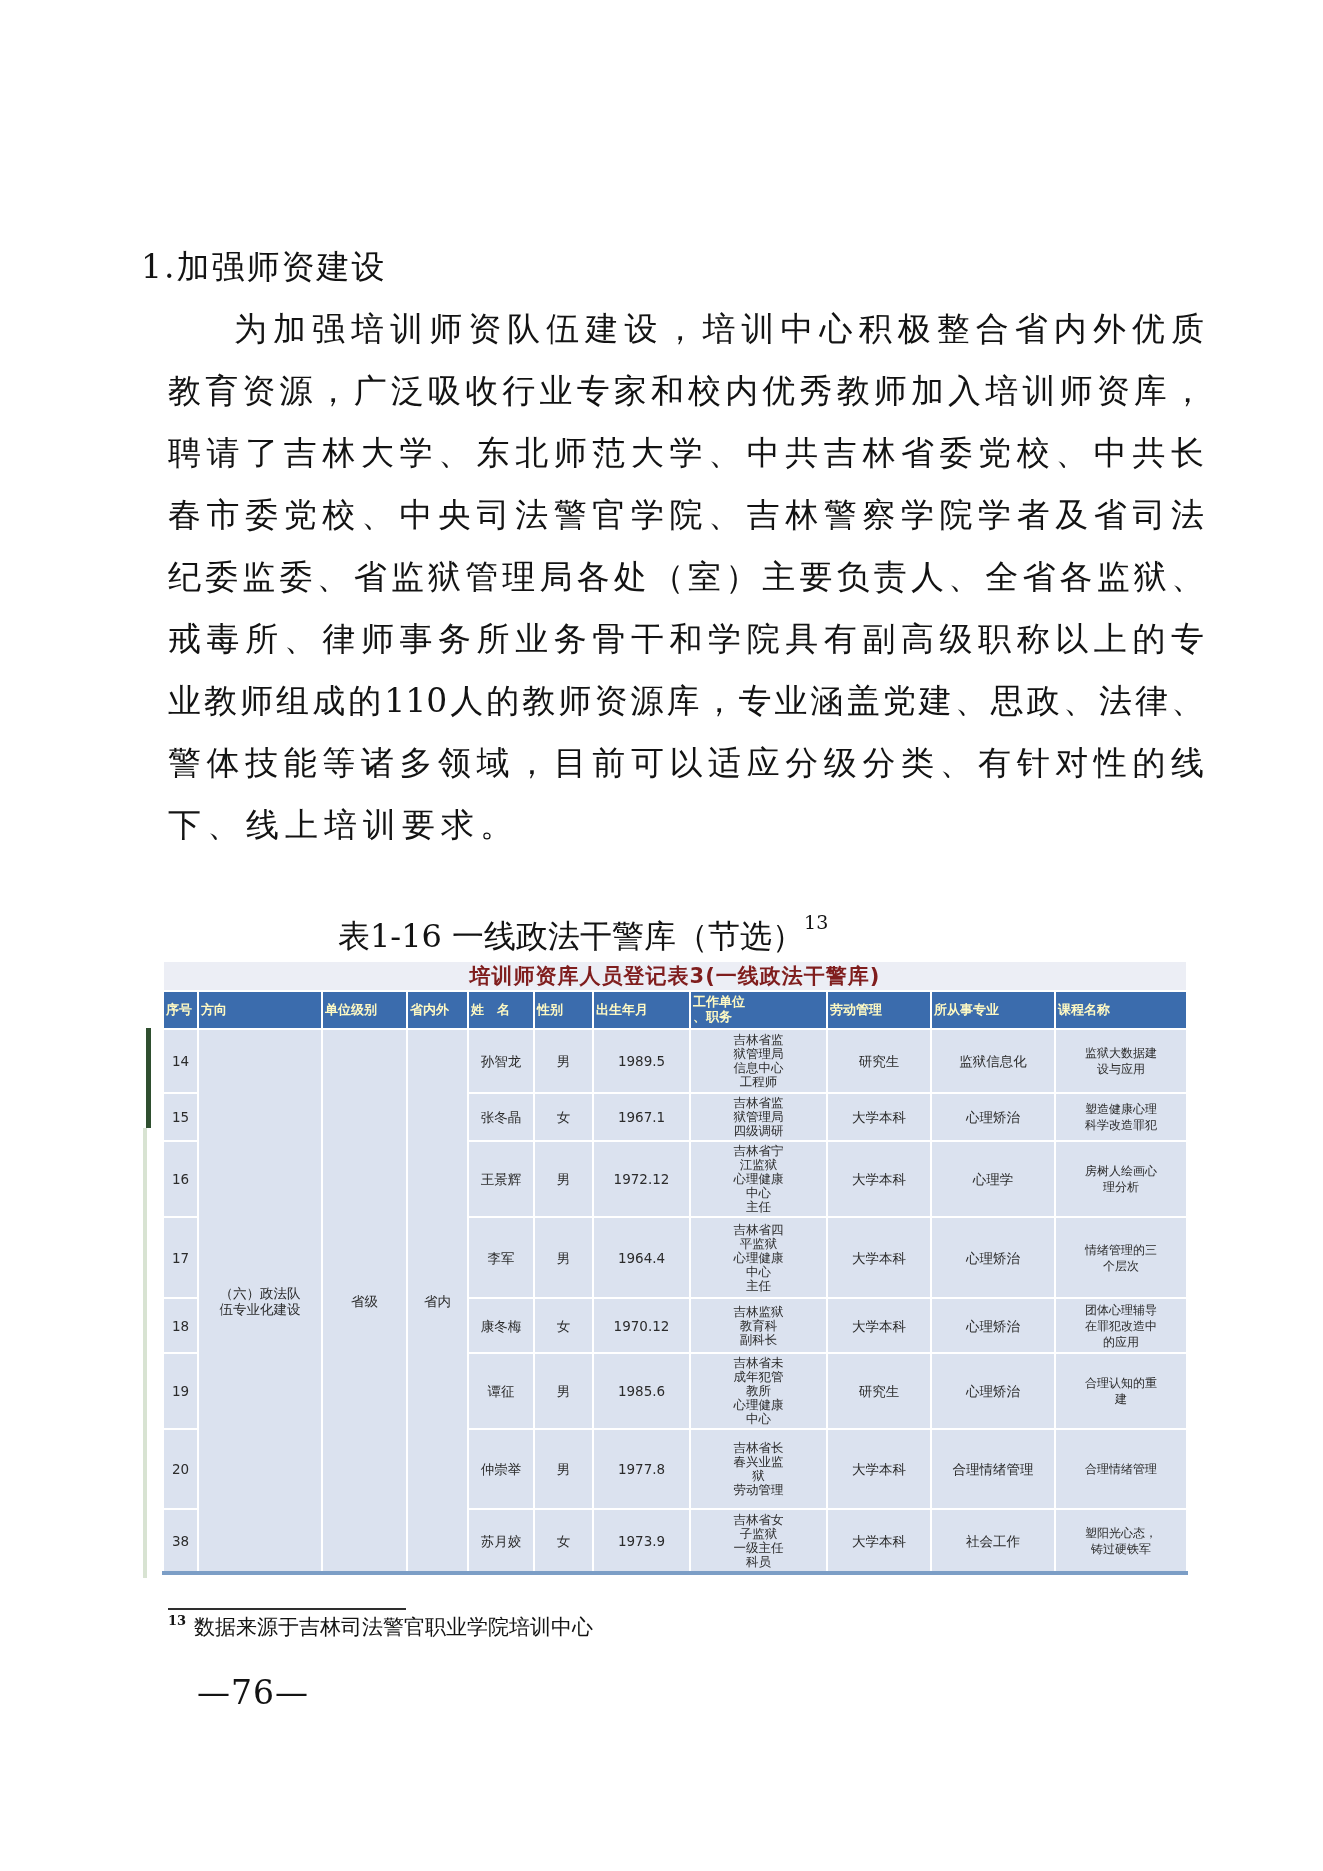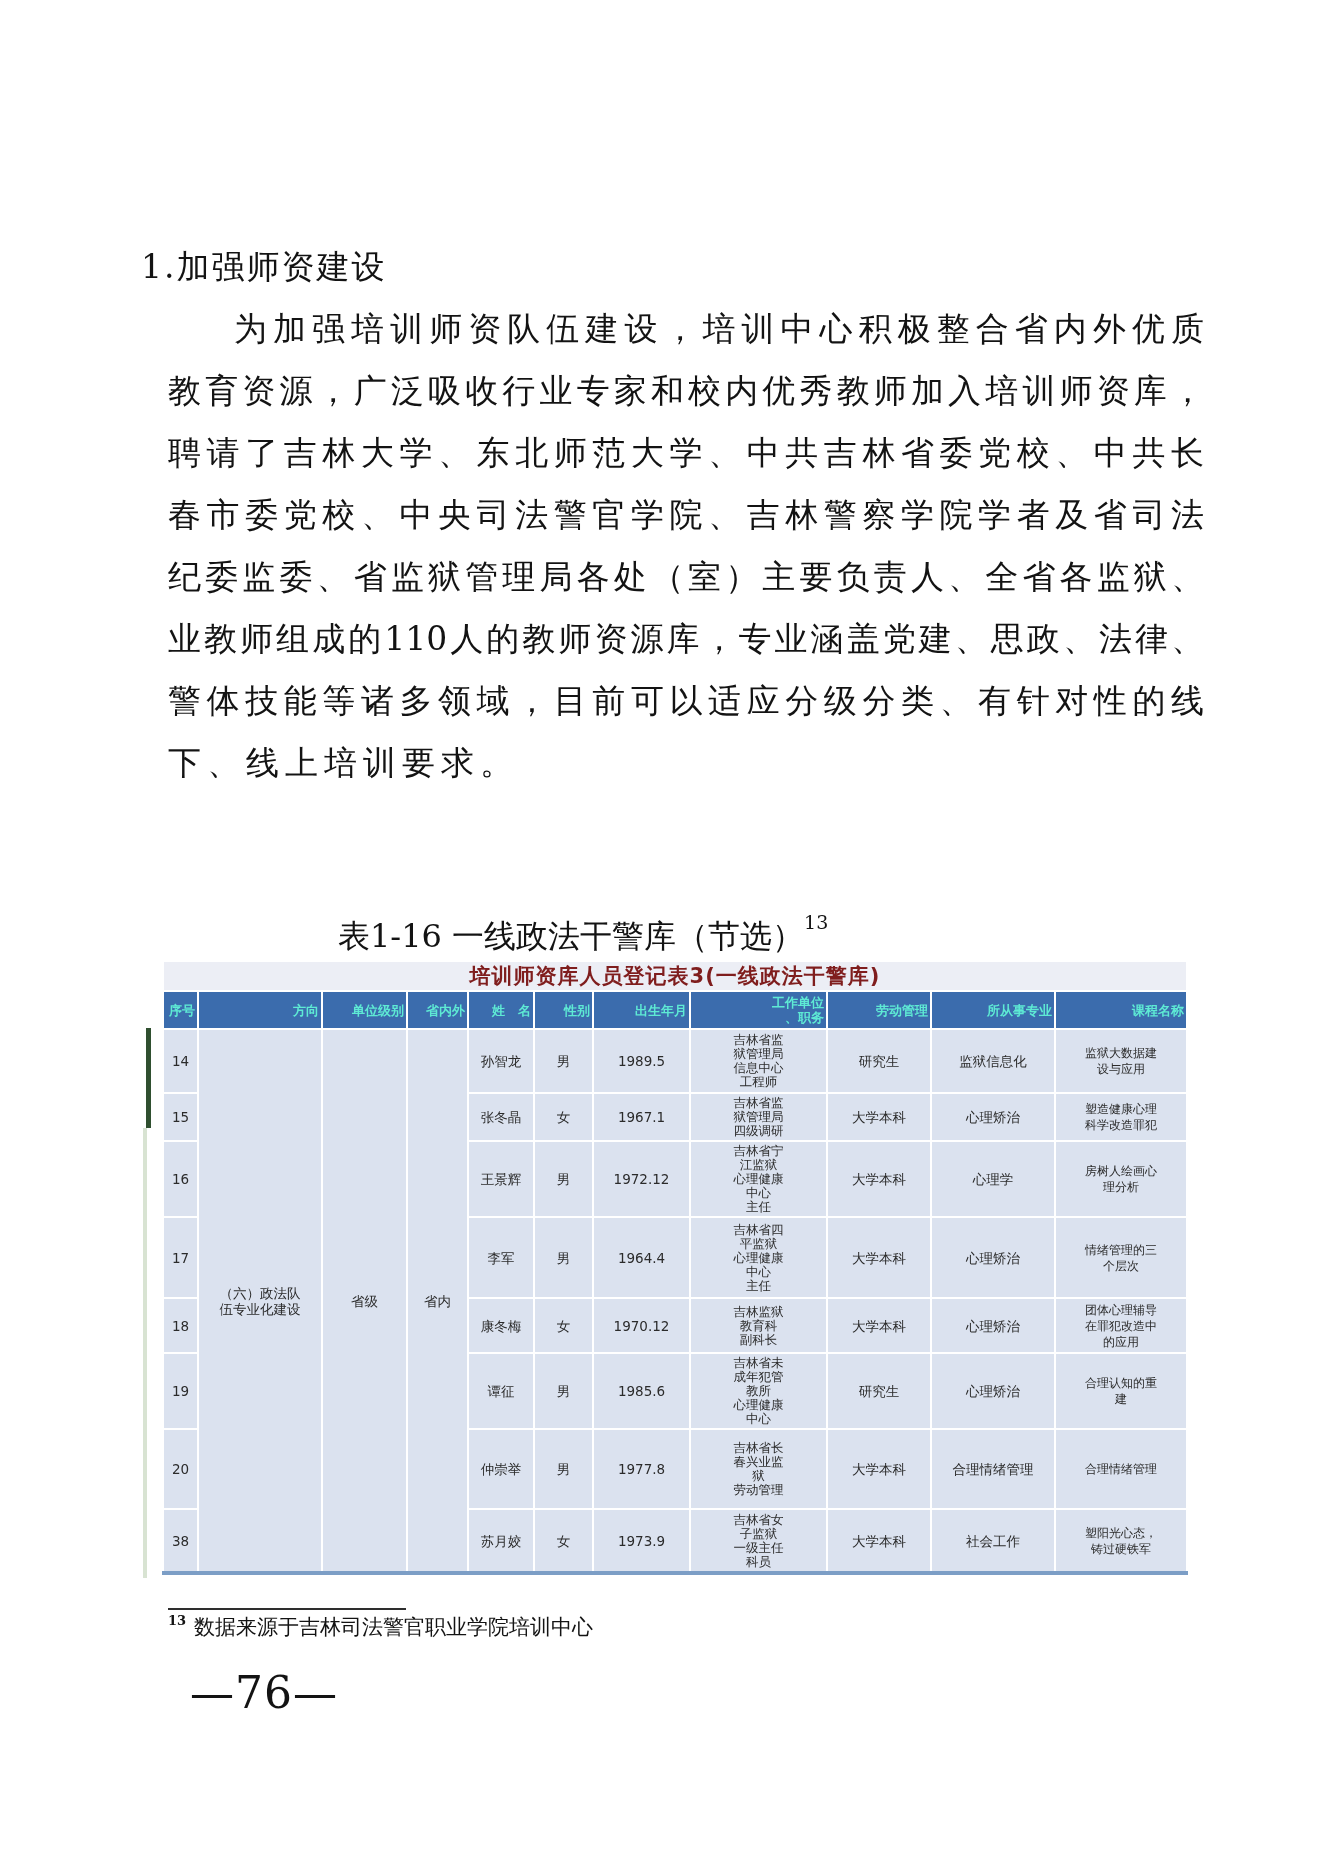--- a/index.html
+++ b/index.html
@@ -30,22 +30,22 @@
   
   #tablewrap{left:162px;top:960px;width:1024px;}
   table{width:100%;border-collapse:collapse;table-layout:fixed;
         font-family:"DejaVu Sans","Liberation Sans",sans-serif;}
   td,th{border:2px solid #ffffff;vertical-align:middle;overflow:hidden;}
   tr.titlebar td{
     background:#ECEEF5;color:#7f1d1d;font-weight:bold;font-size:21px;
     text-align:center;height:26px;padding:0 2px;letter-spacing:1px;
   }
   thead th{
-    background:#3B6CAD;color:#5eead4;font-size:13px;font-weight:bold;
-    height:34px;padding:1px 2px;white-space:pre-line;line-height:15px;text-align:right;
+    background:#3B6CAD;color:#fef9c3;font-size:13px;font-weight:bold;
+    height:34px;padding:1px 2px;white-space:pre-line;line-height:15px;text-align:left;font-family:Liberation Mono, monospace;
   }
   tbody td{
     background:#DBE2EF;color:#2b2b2b;text-align:center;
     font-size:13.5px;line-height:16px;padding:2px 3px;white-space:pre-line;
   }
   tbody td.work{font-size:12.5px;line-height:14px;}
   tbody td.course{font-size:12px;line-height:16px;}
   tr.r14{height:64px;} tr.r15{height:48px;} tr.r16{height:75px;} tr.r17{height:81px;}
   tr.r18{height:55px;} tr.r19{height:71px;} tr.r20{height:80px;} tr.r21{height:64px;}
   tbody tr.r21 td, tbody td.span-cell{border-bottom:4px solid #7C9EC6;}
@@ -53,33 +53,34 @@
   
   #artifact-dark{left:146px;top:1028px;width:5px;height:100px;background:#2F4F2F;}
   #artifact-light{left:143px;top:1128px;width:4px;height:450px;background:#D8E3D2;}
 
   
   #fnrule{left:168px;top:1608px;width:238px;height:2px;background:#2e2e2e;}
   #footnote{left:168px;top:1612px;font-size:21px;line-height:30px;text-align:center;}
   #footnote sup{font-size:13px;font-weight:bold;vertical-align:9px;margin-right:8px;line-height:0;}
 
   
-  #pagenum{left:190px;top:1676px;font-size:44px;line-height:34px;letter-spacing:1px;text-align:center;}
+  #pagenum{left:197px;top:1676px;font-size:33px;line-height:34px;letter-spacing:1px;text-align:center;}
 </style>
 </head>
 <body>
 
 <div class="abs" id="heading">1.加强师资建设</div>
 
 <div class="abs" id="para">
   <div class="pline first">为加强培训师资队伍建设，培训中心积极整合省内外优质</div>
   <div class="pline">教育资源，广泛吸收行业专家和校内优秀教师加入培训师资库，</div>
   <div class="pline">聘请了吉林大学、东北师范大学、中共吉林省委党校、中共长</div>
   <div class="pline">春市委党校、中央司法警官学院、吉林警察学院学者及省司法</div>
   <div class="pline">纪委监委、省监狱管理局各处（室）主要负责人、全省各监狱、</div>
+  <div class="pline">戒毒所、律师事务所业务骨干和学院具有副高级职称以上的专</div>
   <div class="pline">业教师组成的110人的教师资源库，专业涵盖党建、思政、法律、</div>
   <div class="pline">警体技能等诸多领域，目前可以适应分级分类、有针对性的线</div>
   <div class="pline last">下、线上培训要求。</div>
 </div>
 
 <div class="abs" id="caption">
   <span>表1-16 一线政法干警库（节选）</span><sup>13</sup>
 </div>
 
 <div class="abs" id="tablewrap">

